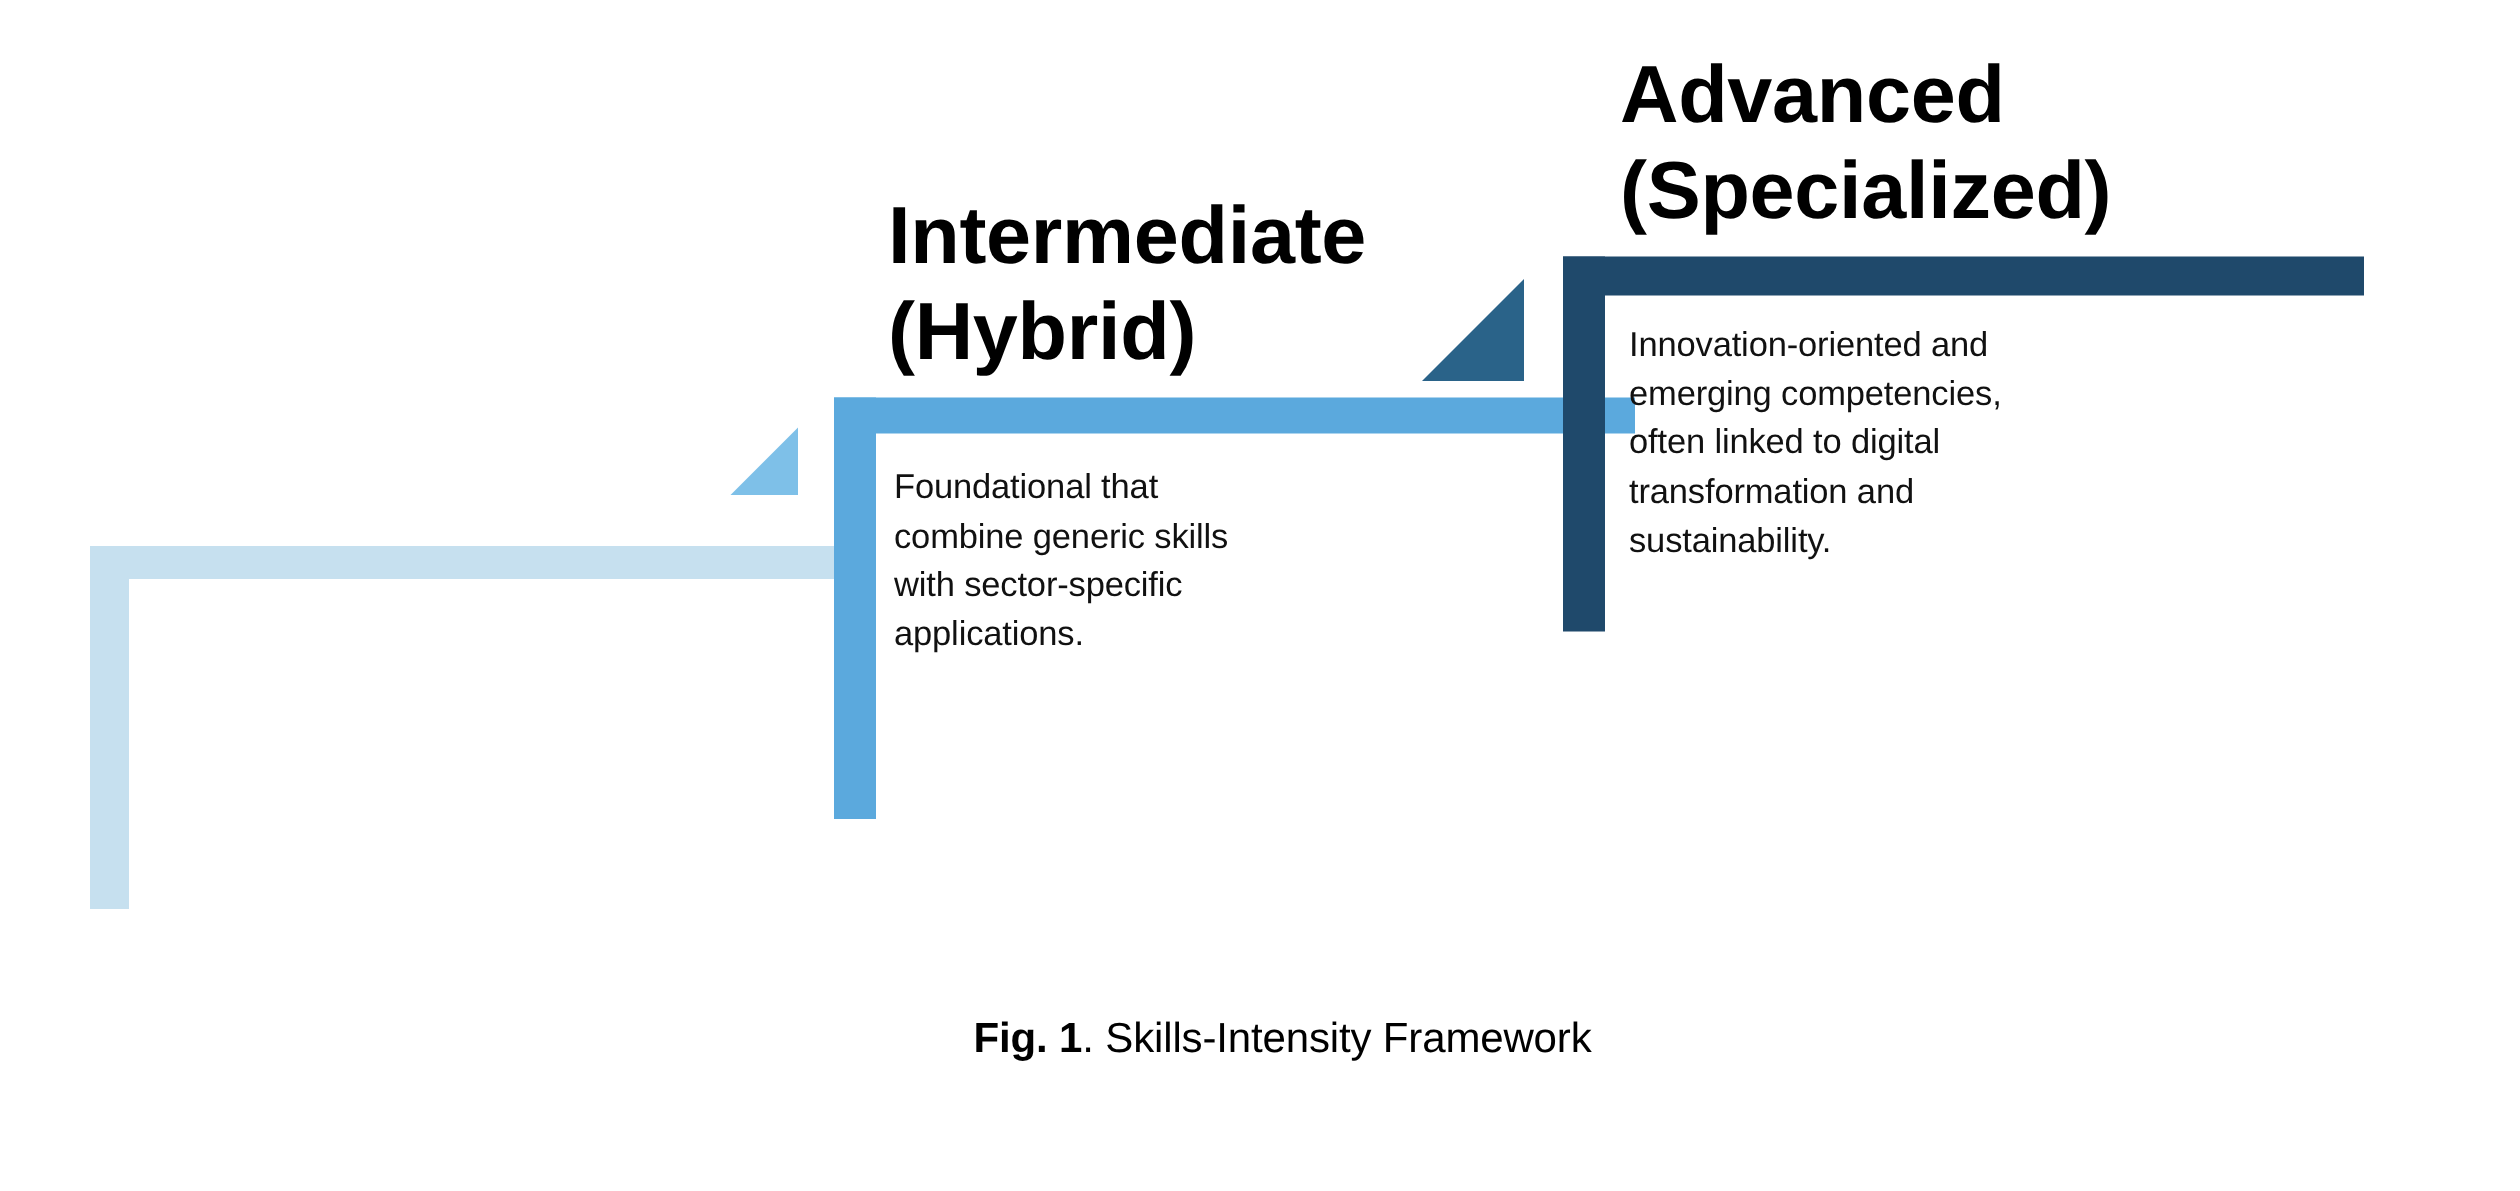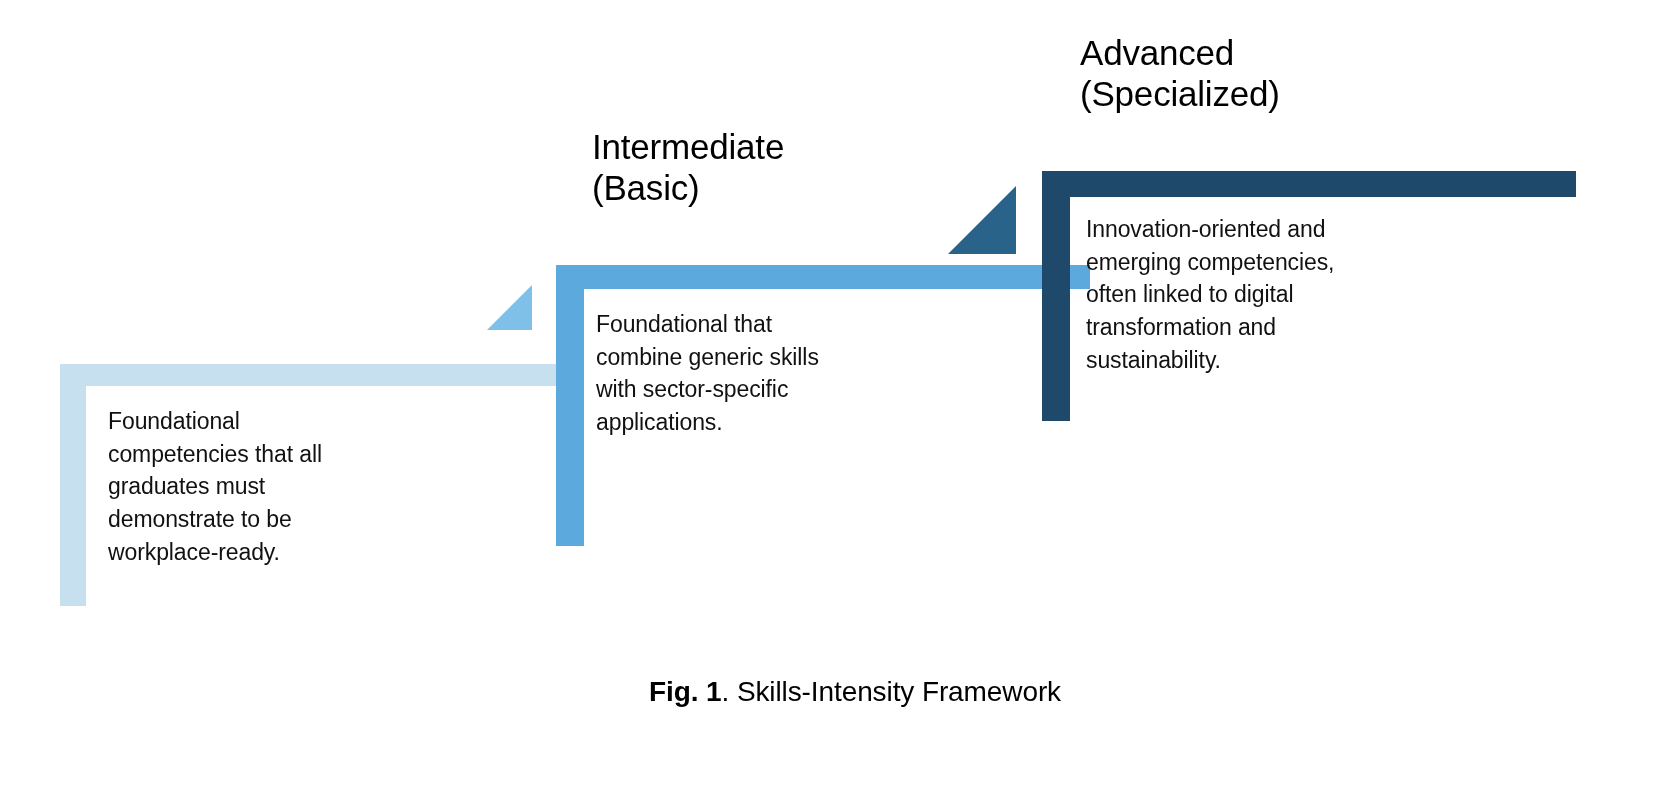--- a/index.html
+++ b/index.html
@@ -16,23 +16,23 @@
     position: relative;
     width: 1680px;
     height: 794px;
     background: #ffffff;
     overflow: hidden;
   }
 
   
   .tier-title {
     position: absolute;
-    font-size: 35px;
+    font-size: 54px;
     line-height: 1.18;
-    font-weight: 400;
+    font-weight: 700;
     color: #000000;
     white-space: pre-line;
     letter-spacing: -0.2px;
   }
 
   
   .bar-h {
     position: absolute;
   }
   .bar-v {
@@ -72,32 +72,27 @@
 </head>
 <body>
 
 <div id="figure-root">
 
 
   <div class="bar-h" style="left:60px; top:364px; width:512px; height:22px; background:#C6E0EF;"></div>
 
   <div class="bar-v" style="left:60px; top:364px; width:26px; height:242px; background:#C6E0EF;"></div>
 
-  <div class="tier-body" style="left:108px; top:405px; width:400px;">Foundational
-competencies that all
-graduates must
-demonstrate to be
-workplace-ready.</div>
 
   <div class="tri" style="left:487px; top:285px;
               border-left:45px solid transparent;
               border-bottom:45px solid #7EC0E8;"></div>
 
   <div class="tier-title" style="left:592px; top:126px; width:460px;">Intermediate
-(Basic)</div>
+(Hybrid)</div>
 
   <div class="bar-h" style="left:556px; top:265px; width:534px; height:24px; background:#5BA9DD;"></div>
 
   <div class="bar-v" style="left:556px; top:265px; width:28px; height:281px; background:#5BA9DD;"></div>
 
   <div class="tier-body" style="left:596px; top:308px; width:420px;">Foundational that
 combine generic skills
 with sector-specific
 applications.</div>
 

